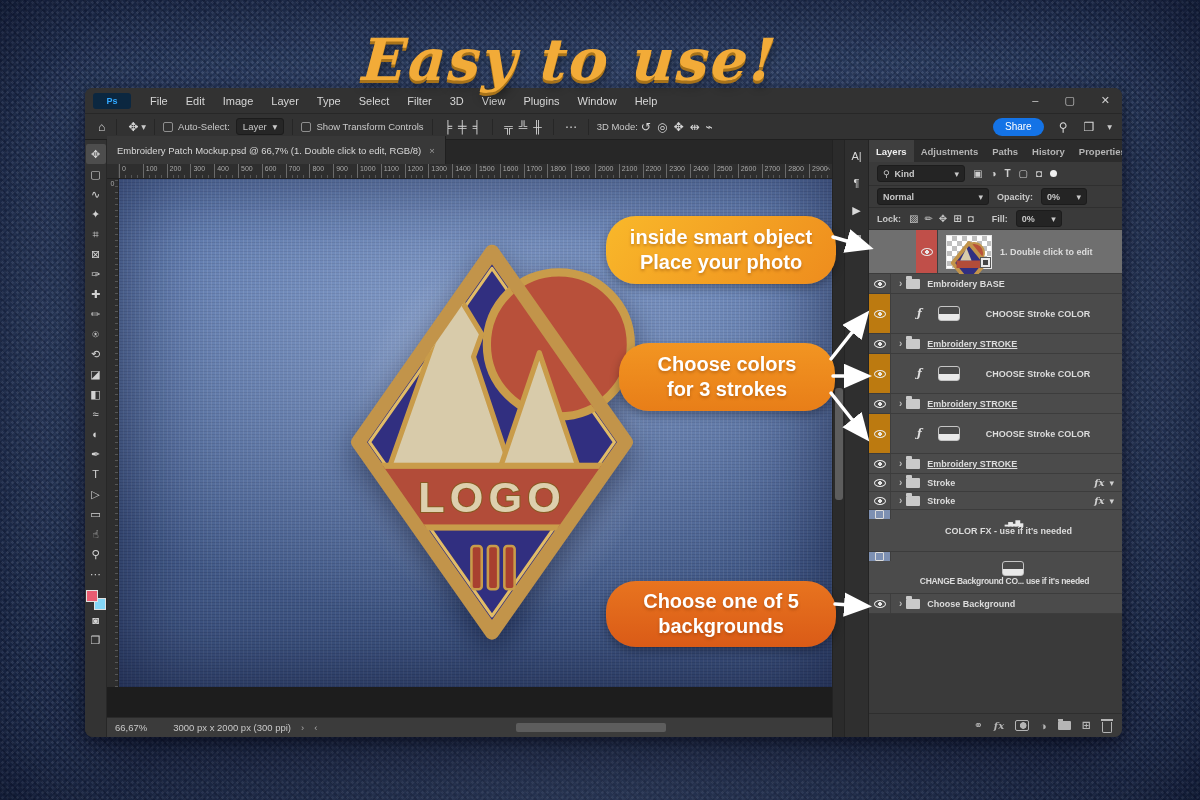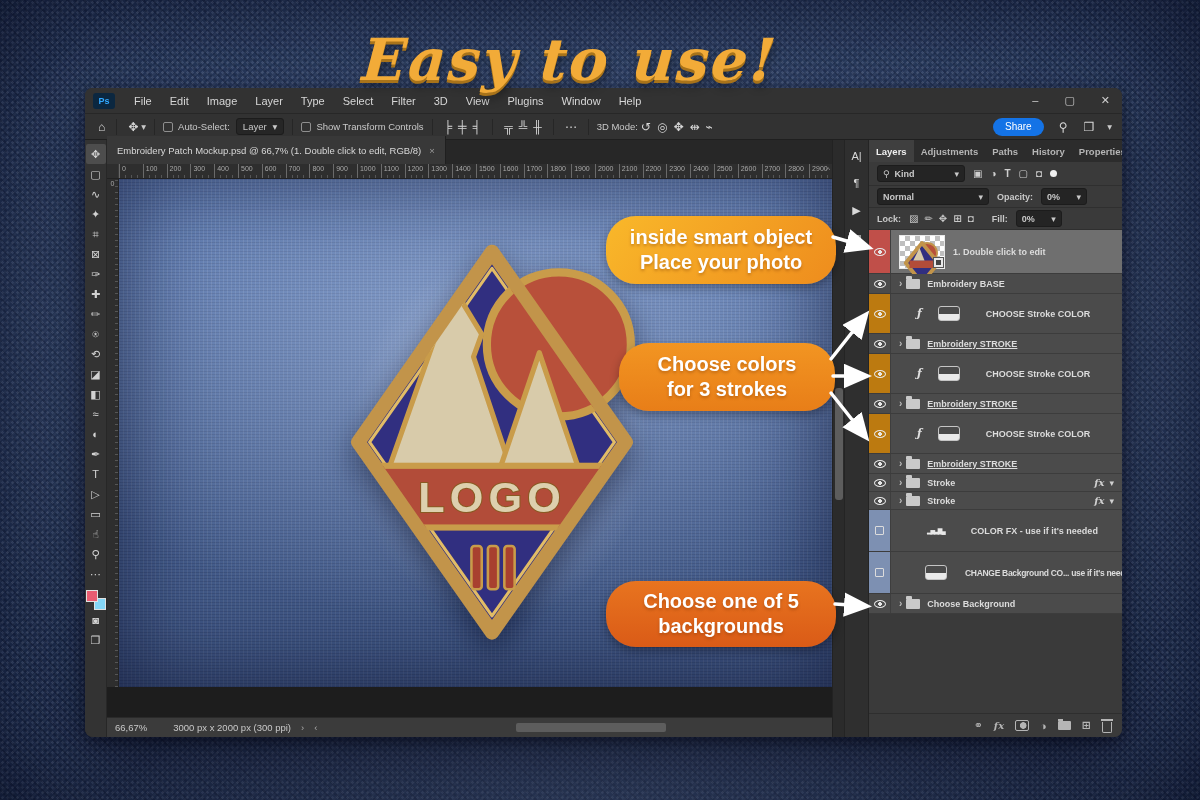--- a/index.html
+++ b/index.html
@@ -34,21 +34,21 @@
   .ps-window {
     position:absolute; left:85px; top:88px; width:1037px; height:649px;
     background:#323232; border-radius:8px; overflow:hidden;
     box-shadow:0 30px 70px rgba(0,0,15,.6), 0 4px 14px rgba(0,0,15,.5);
     color:#d6d6d6; z-index:2;
   }
 
   
   .menubar { height:26px; background:#323232; display:flex; align-items:center;
     padding:0 12px 0 8px; border-bottom:1px solid #272727; font-size:11px; }
-  .ps-logo { width:22px; height:16px; background:#0b2740; color:#31a8ff; font-weight:bold;
+  .ps-logo { width:38px; height:16px; background:#0b2740; color:#31a8ff; font-weight:bold;
     font-size:9px; display:flex; align-items:center; justify-content:center;
     border-radius:3px; margin-right:10px; }
   .menus { display:flex; }
   .menus span { padding:0 9px; cursor:default; }
   .win-controls { margin-left:auto; display:flex; gap:26px; font-size:11px; color:#cfcfcf; }
 
   
   .optionsbar { height:26px; background:#323232; border-bottom:1px solid #1f1f1f;
     display:flex; align-items:center; font-size:9.5px; color:#c9c9c9; padding:0 10px; }
   .optionsbar .sep { width:1px; height:16px; background:#262626; margin:0 8px; }
@@ -141,21 +141,21 @@
   .dd .grow { flex:1; }
   .filter-icons { display:flex; gap:8px; font-size:10px; color:#cfcfcf; align-items:center; }
   .dot { width:7px; height:7px; background:#f0f0f0; border-radius:50%; }
   .lock-icons { display:flex; gap:6px; font-size:10px; }
 
   
   .rows { flex:none; }
   .lrow { display:flex; align-items:center; background:#4b4b4b;
     border-bottom:1px solid #3c3c3c; font-size:9px; color:#dcdcdc; position:relative; }
   .lrow.sel { background:#6f6f6f; }
-  .h44{height:44px;} .h20{height:20px;} .h40{height:40px;} .h18{height:18px;} .h42{height:42px;}
+  .h44{height:44px;padding-left:47px;} .h20{height:20px;} .h40{height:40px;} .h18{height:18px;} .h42{height:42px;flex-direction:column;}
   .tabcol { width:22px; align-self:stretch; flex:none; display:flex; align-items:center;
     justify-content:center; border-right:1px solid #3e3e3e; }
   .tabcol.red{ background:#c04f49; } .tabcol.orange{ background:#bc7a10; }
   .tabcol.blue{ background:#7d90b2; }
   .eye { width:12px; height:8px; border:1px solid #e8e8e8; border-radius:50%;
     background:radial-gradient(circle at 50% 50%, #e8e8e8 1.6px, rgba(0,0,0,0) 2.1px); }
   .vbox { width:9px; height:9px; border:1px solid #dcdcdc; border-radius:1px; }
   .exp { color:#bdbdbd; margin:0 4px 0 8px; font-size:10px; }
   .folder { width:14px; height:10px; background:#c9c9c9; border-radius:1px;
     position:relative; margin-right:7px; flex:none; }

